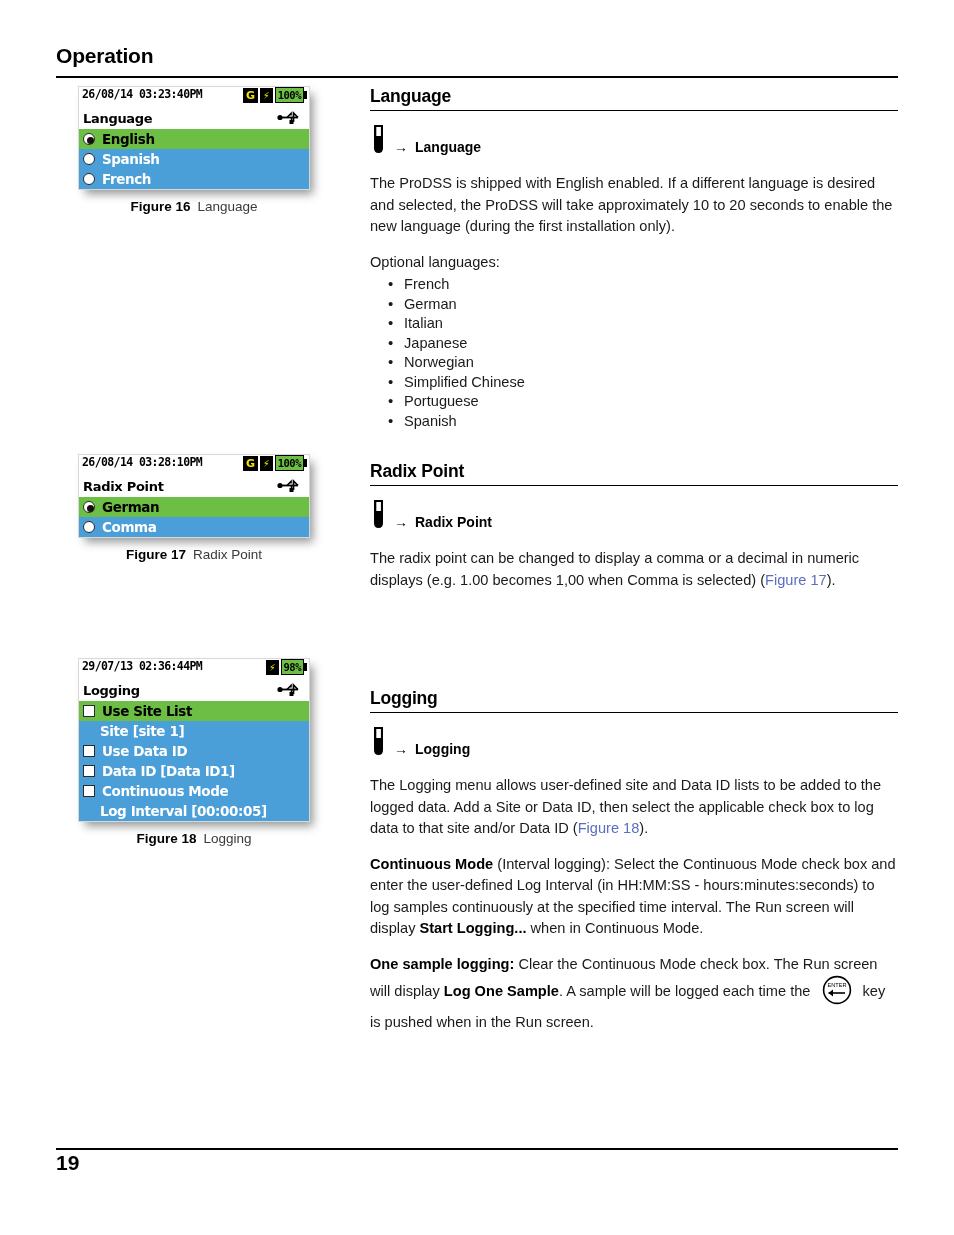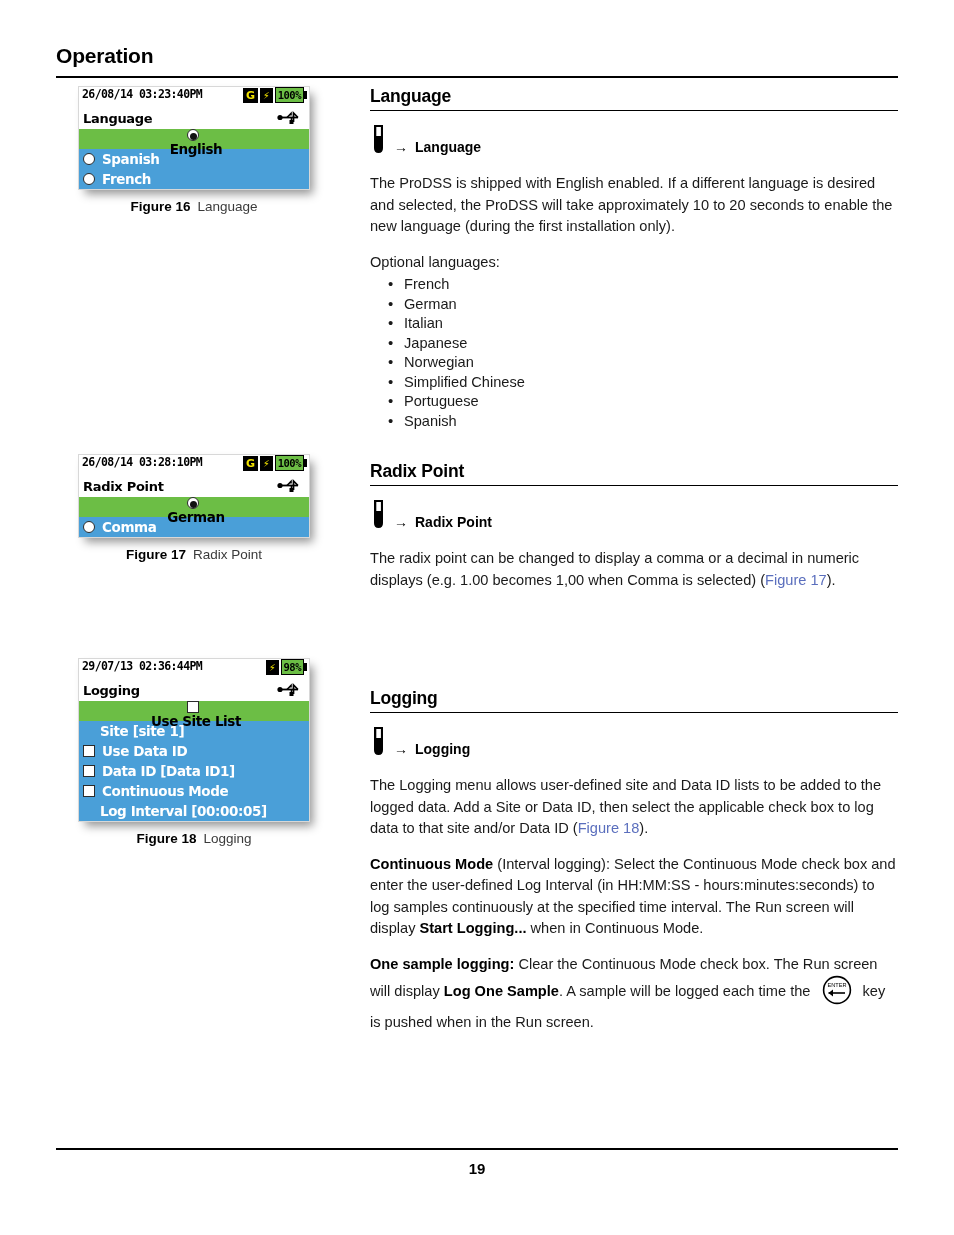--- a/index.html
+++ b/index.html
@@ -41,25 +41,25 @@
     left: 56px;
     top: 1148px;
     width: 842px;
   }
   .page-footer .ftr-rule {
     width: 842px;
     height: 2px;
     background: #000;
   }
   .page-footer .ftr-num {
-    text-align: center;
-    font-size: 15px;
+    text-align: left;
+    font-size: 21px;
     font-weight: bold;
     color: #000;
-    margin-top: 10px;
+    margin-top: 1px;
   }
 
   
   .left-col { position: absolute; left: 56px; top: 86px; width: 290px; }
 
   .figure-block { position: relative; margin-bottom: 0; }
 
   .device-shot {
     position: relative;
     width: 232px;
@@ -122,21 +122,21 @@
 
   .ds-rows { }
   .ds-row {
     display: flex; align-items: center;
     height: 20px; padding-left: 4px;
     font-family: "DejaVu Sans", sans-serif;
     font-size: 13.5px;
     letter-spacing: -0.4px;
     white-space: nowrap;
   }
-  .ds-row.sel { background: #6cbe45; color: #000; font-weight: bold; flex-direction: column; }
+  .ds-row.sel { background: #6cbe45; color: #000; font-weight: bold; }
   .ds-row.norm { background: #4a9fd8; color: #ffffff; font-weight: bold; }
 
   .radio {
     width: 12px; height: 12px; border-radius: 50%;
     background: #ffffff; border: 1.5px solid #2b2b2b;
     display: inline-block; margin-right: 7px; flex: 0 0 auto;
     position: relative;
   }
   .radio.on::after {
     content: ""; position: absolute; left: 2.5px; top: 2.5px;

